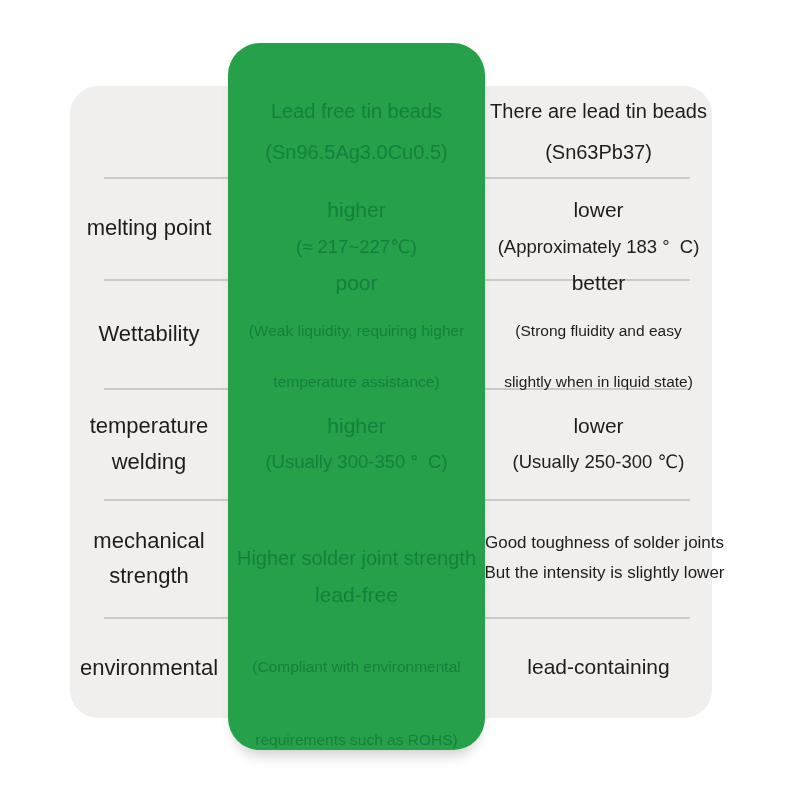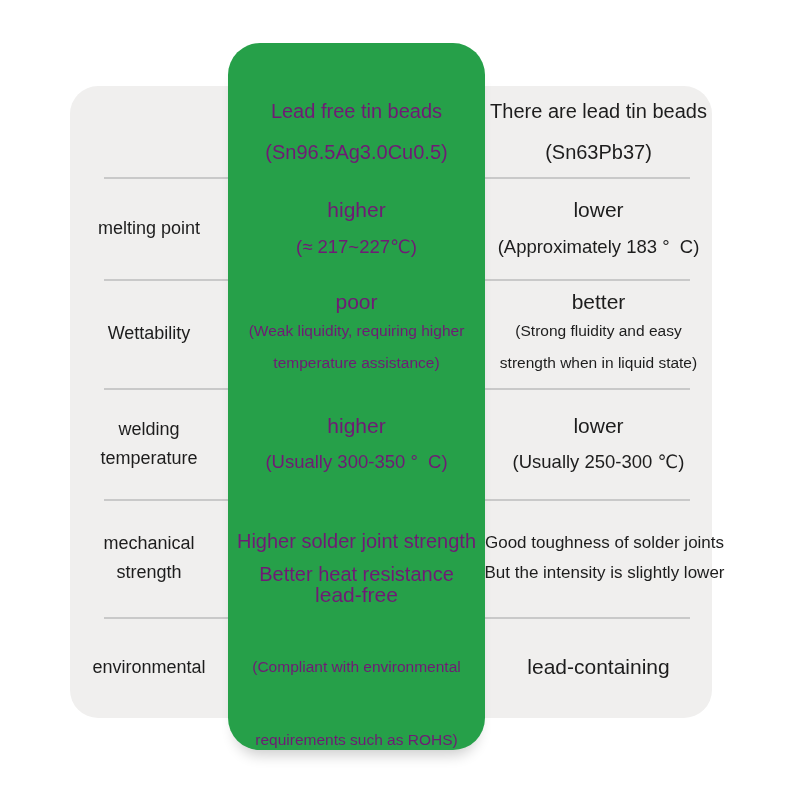--- a/index.html
+++ b/index.html
@@ -59,35 +59,35 @@
     z-index: 4;
   }
   .cell {
     display: flex;
     flex-direction: column;
     align-items: center;
     justify-content: center;
     text-align: center;
   }
   .cell div { white-space: pre; }
-  .c-green { color: #701a75; }
+  .c-green { color: #15803d; }
   .c-gray, .c-label { color: #1d1d1d; }
 
-  .label-line   { font-size: 18px; line-height: 1.6; }
+  .label-line   { font-size: 22px; line-height: 1.6; }
   .head-line    { font-size: 20px; line-height: 1.2; }
   .v-main       { font-size: 21px; line-height: 1.25; }
   .v-mid        { font-size: 18.5px; line-height: 1.3; }
   .v-sub        { font-size: 15.5px; line-height: 1.95; }
   .v-sub-tight  { font-size: 15.5px; line-height: 1.7; margin-top: 44px; }
   .v-line-md    { font-size: 20px; line-height: 1.55; }
   .v-line-sm    { font-size: 17px; line-height: 1.65; margin-left: 12px; }
 
   .gap-hd  { gap: 17px; }
   .gap-md  { gap: 11px; }
-  .gap-sm  { gap: 1px; }
+  .gap-sm  { gap: 20px; }
   .gap-xs  { gap: 2px; }
 </style>
 </head>
 <body>
 
 <div class="page">
 
   <div class="panel" style="background: rgb(240, 239, 238);"></div>
 
   <div class="divider" style="top: 177px; background: rgb(201, 201, 201);"></div>
@@ -126,43 +126,42 @@
       <div class="label-line">Wettability</div>
     </div>
     <div class="cell c-green gap-sm">
       <div class="v-main">poor</div>
       <div class="v-sub">(Weak liquidity, requiring higher</div>
       <div class="v-sub">temperature assistance)</div>
     </div>
     <div class="cell c-gray gap-sm">
       <div class="v-main">better</div>
       <div class="v-sub">(Strong fluidity and easy</div>
-      <div class="v-sub">strength when in liquid state)</div>
+      <div class="v-sub">slightly when in liquid state)</div>
     </div>
 
     <div class="cell c-label">
+      <div class="label-line">temperature</div>
       <div class="label-line">welding</div>
-      <div class="label-line">temperature</div>
     </div>
     <div class="cell c-green gap-md">
       <div class="v-main">higher</div>
       <div class="v-mid">(Usually 300-350 °  C)</div>
     </div>
     <div class="cell c-gray gap-md">
       <div class="v-main">lower</div>
       <div class="v-mid">(Usually 250-300 ℃)</div>
     </div>
 
     <div class="cell c-label">
       <div class="label-line">mechanical</div>
       <div class="label-line">strength</div>
     </div>
     <div class="cell c-green gap-xs">
       <div class="v-line-md">Higher solder joint strength</div>
-      <div class="v-line-md">Better heat resistance</div>
     </div>
     <div class="cell c-gray gap-xs">
       <div class="v-line-sm">Good toughness of solder joints</div>
       <div class="v-line-sm">But the intensity is slightly lower</div>
     </div>
 
     <div class="cell c-label">
       <div class="label-line">environmental</div>
     </div>
     <div class="cell c-green gap-xs">

